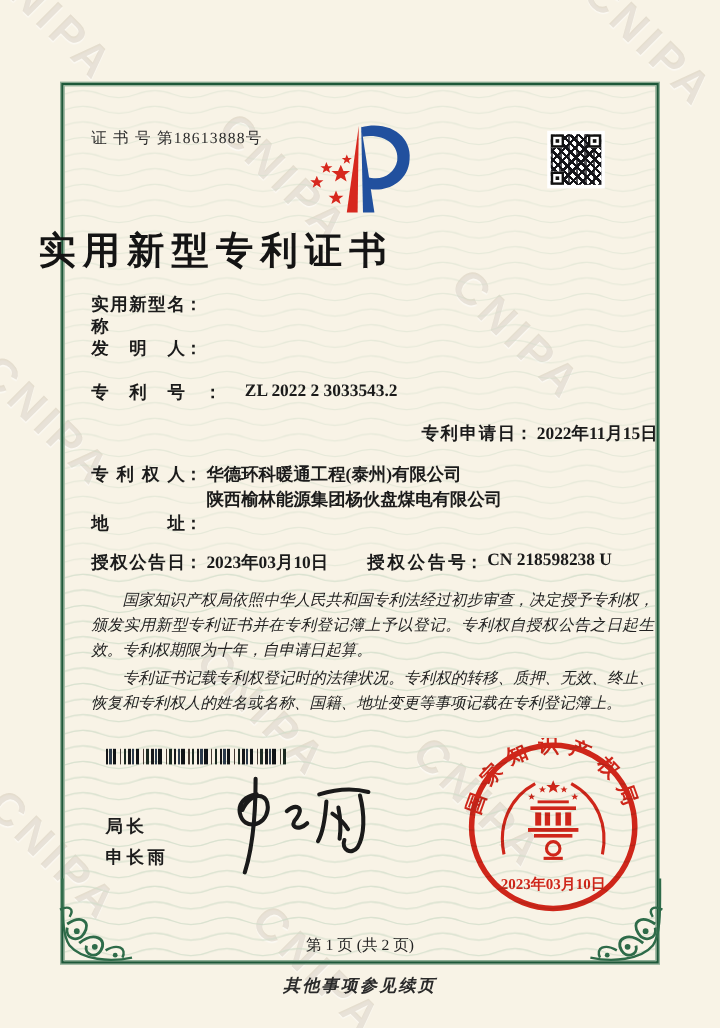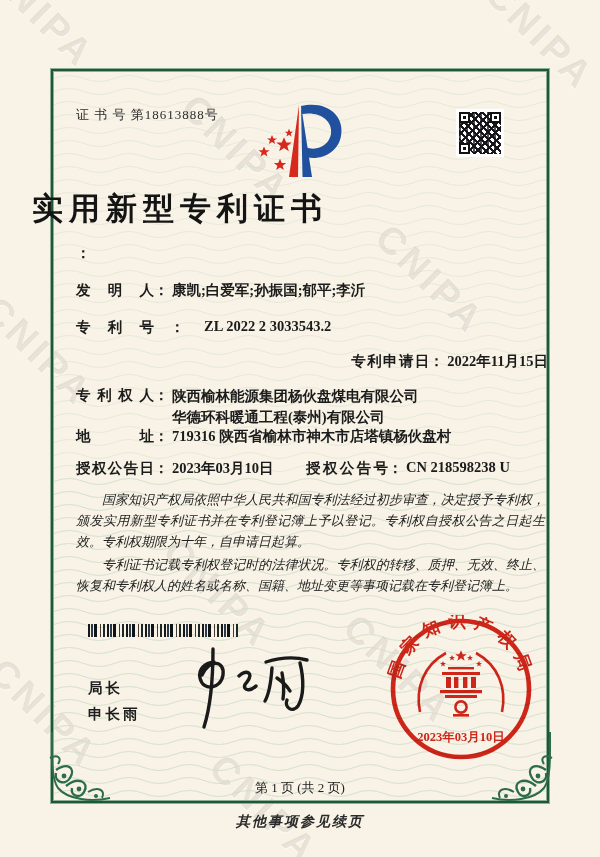--- a/index.html
+++ b/index.html
@@ -120,49 +120,48 @@
     <div class="qr-inner">
       <div class="finder f-tl"></div>
       <div class="finder f-tr"></div>
       <div class="finder f-bl"></div>
     </div>
   </div>
 
   <div class="abs title">实用新型专利证书</div>
 
   <div class="abs row r-name">
+    <span class="lbl">实用新型名称</span>
       <span class="colon">：</span>
   </div>
   <div class="abs row r-inv">
     <span class="lbl">发明人</span>
       <span class="colon">：</span>
-      <span class="val">康凯;白爱军;孙振国;郁平;李沂</span>
   </div>
   <div class="abs row r-pat">
     <span class="lbl">专利号</span>
       <span class="colon">：</span>
       <span class="val">ZL 2022 2 3033543.2</span>
   </div>
   <div class="abs row r-fil">
     <span class="lbl">专利申请日</span>
       <span class="colon">：</span>
       <span class="val">2022年11月15日</span>
   </div>
   <div class="abs row r-ptee">
     <span class="lbl">专利权人</span>
       <span class="colon">：</span>
     <span class="val val2line">
+      <span>华德环科暖通工程(泰州)有限公司</span>
       <span>陕西榆林能源集团杨伙盘煤电有限公司</span>
-      <span>华德环科暖通工程(泰州)有限公司</span>
     </span>
   </div>
   <div class="abs row r-addr">
     <span class="lbl">地址</span>
       <span class="colon">：</span>
-      <span class="val">719316 陕西省榆林市神木市店塔镇杨伙盘村</span>
   </div>
   <div class="abs row r-grant">
     <span class="lbl">授权公告日</span>
       <span class="colon">：</span>
       <span class="val val-fix">2023年03月10日</span>
     <span class="lbl2">授权公告号</span>
       <span class="colon">：</span>
       <span class="val">CN 218598238 U</span>
   </div>
 

